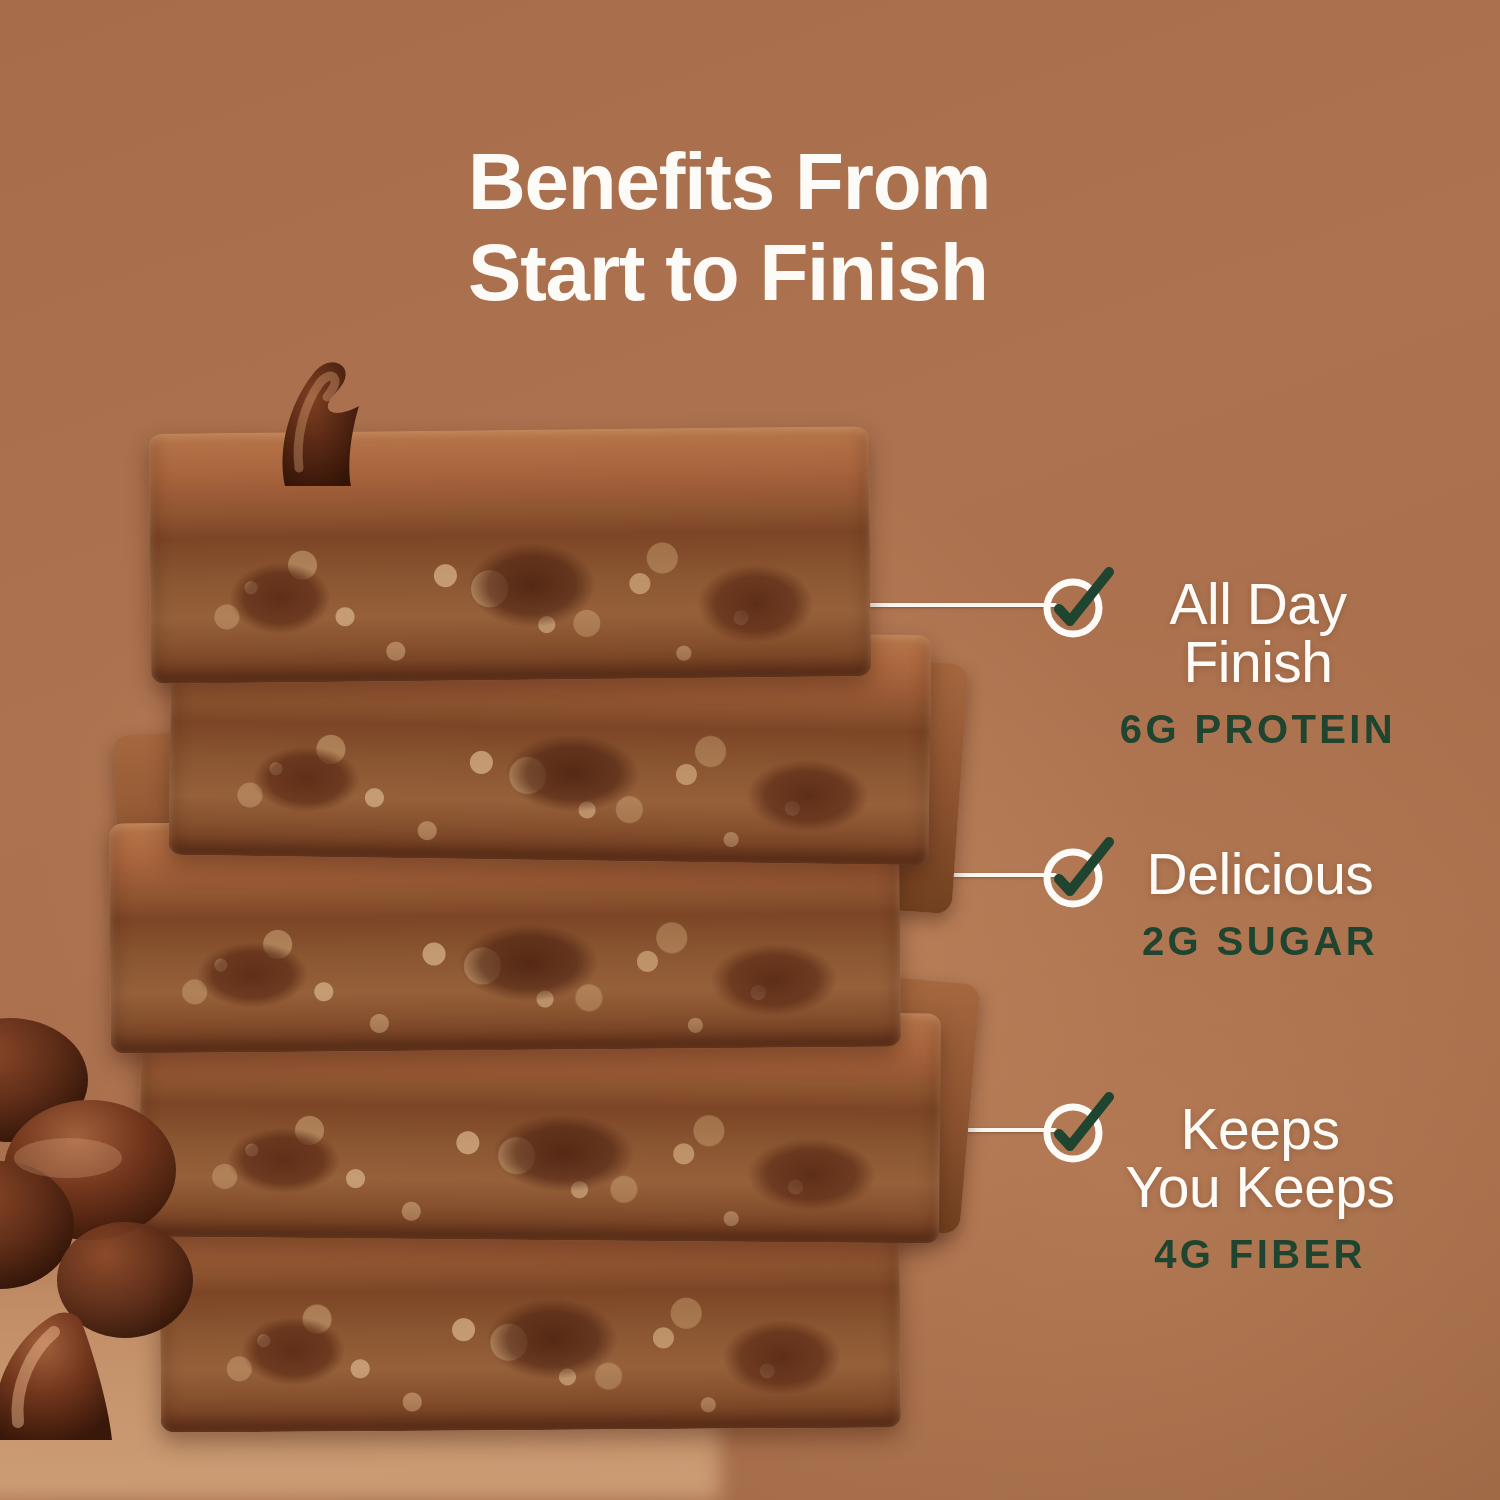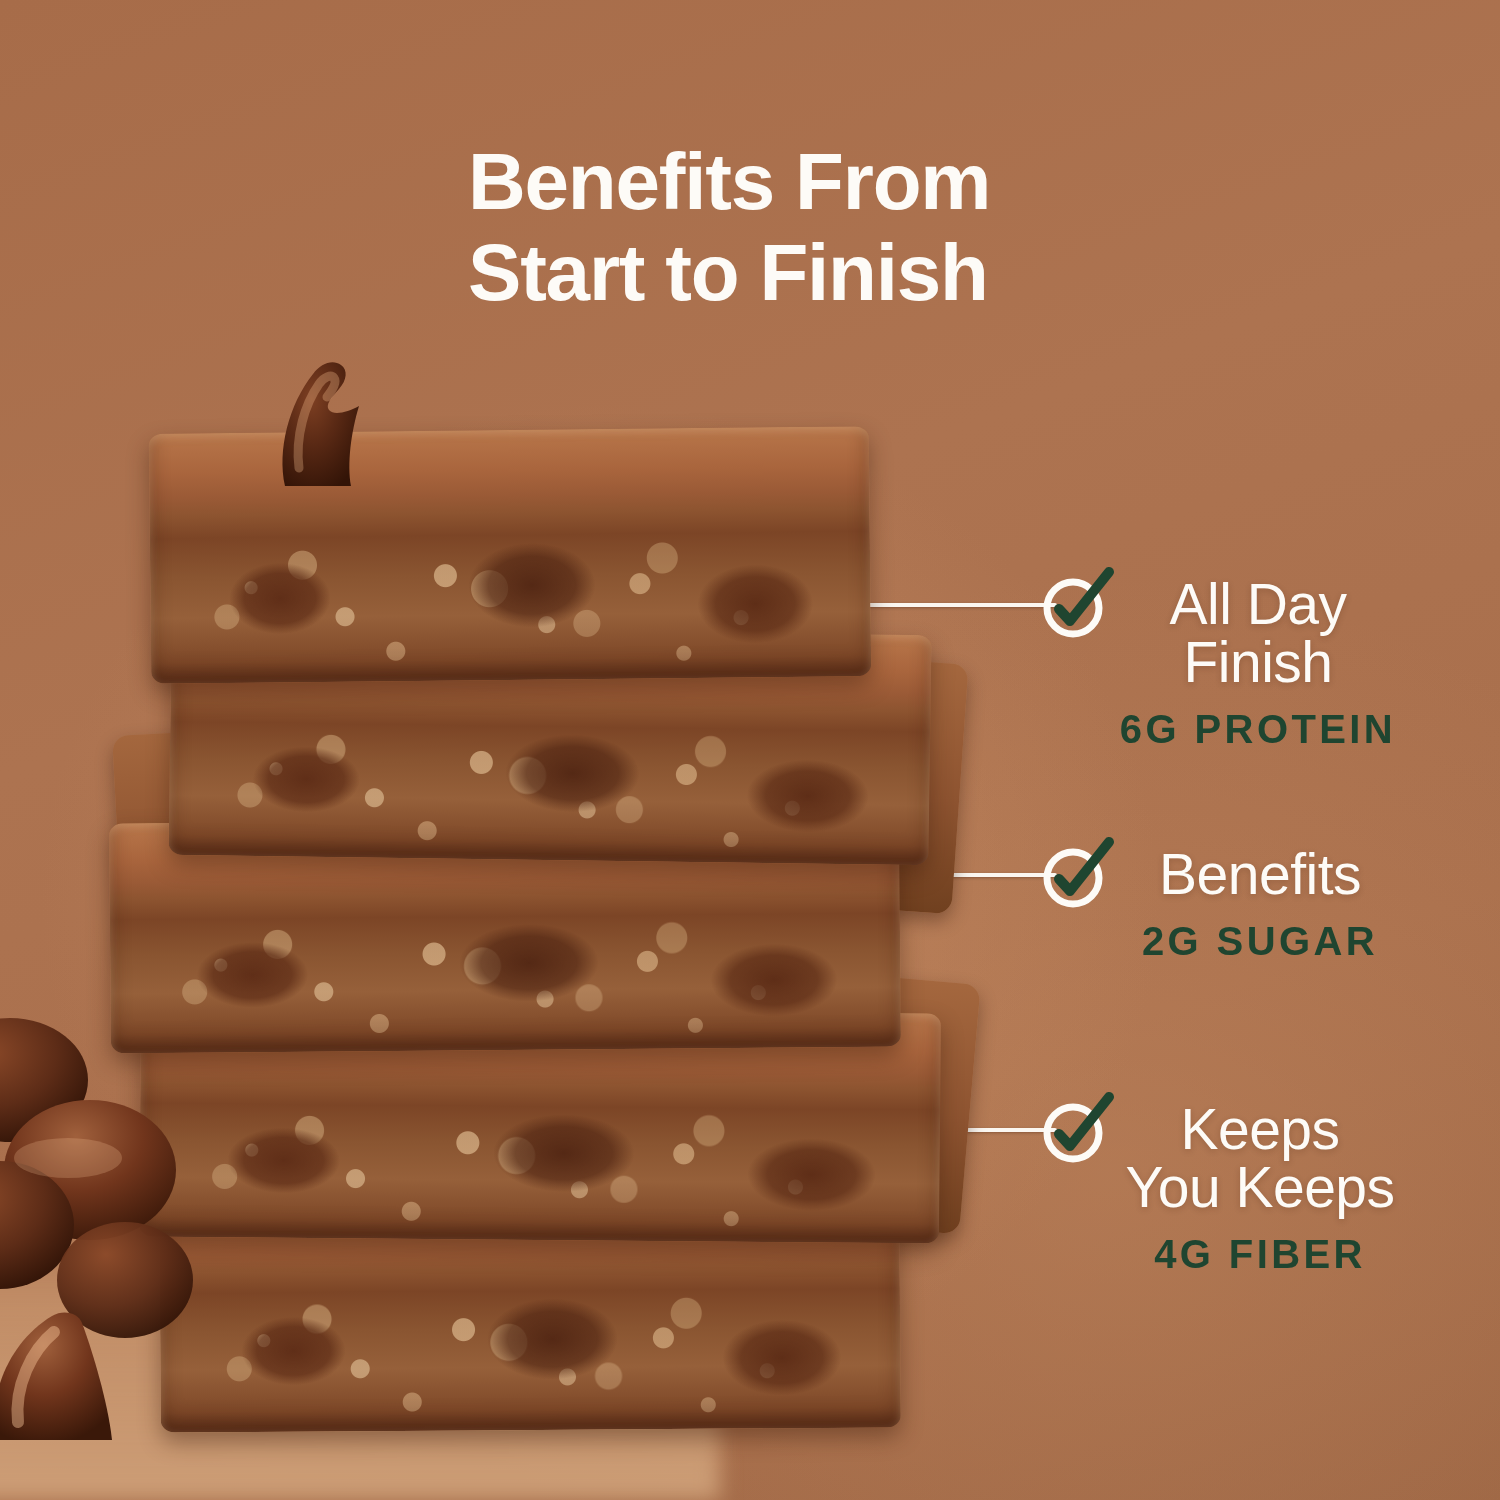--- a/index.html
+++ b/index.html
@@ -195,21 +195,21 @@
   </div>
 
   <div class="callout">
     <div class="leader" style="left:835px; top:873px; width:222px;"></div>
     <svg class="checkmark" style="left:1037px; top:836px;" viewBox="0 0 78 78">
       <circle cx="36" cy="42" r="26" fill="none" stroke="#fdfbf7" stroke-width="7"></circle>
       <path d="M22 43 L33 55 L72 6" fill="none" stroke="#1f4530" stroke-width="10" stroke-linecap="round" stroke-linejoin="round"></path>
     </svg>
     <div class="c-text" style="left:1110px; top:845px; width:300px;">
       <div class="c-title">
-        <span>Benefits</span><br>
+        <span>Delicious</span><br>
       </div>
       <div class="c-sub">2G SUGAR</div>
     </div>
   </div>
 
   <div class="callout">
     <div class="leader" style="left:835px; top:1128px; width:222px;"></div>
     <svg class="checkmark" style="left:1037px; top:1091px;" viewBox="0 0 78 78">
       <circle cx="36" cy="42" r="26" fill="none" stroke="#fdfbf7" stroke-width="7"></circle>
       <path d="M22 43 L33 55 L72 6" fill="none" stroke="#1f4530" stroke-width="10" stroke-linecap="round" stroke-linejoin="round"></path>

